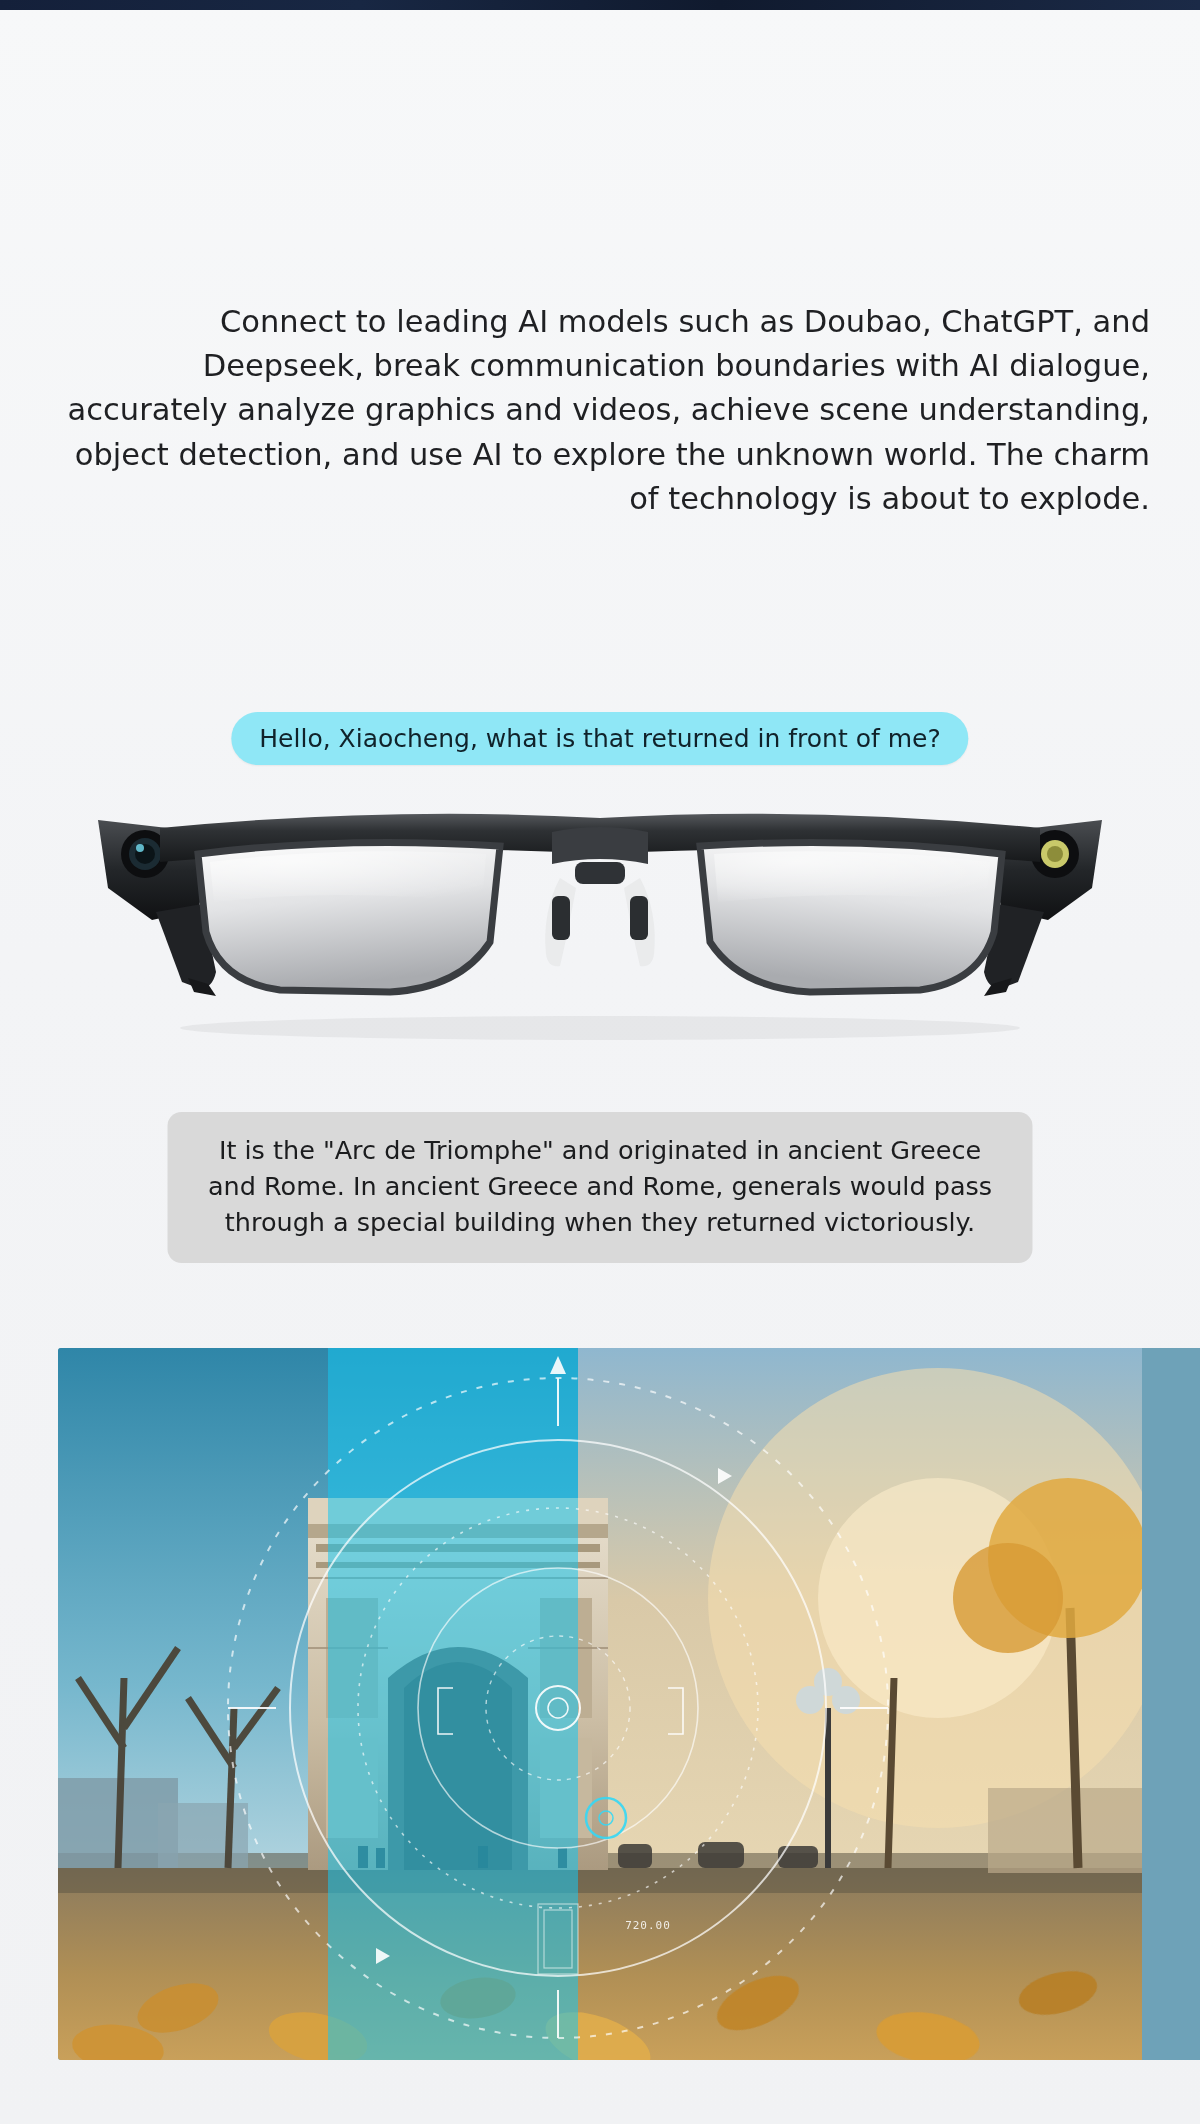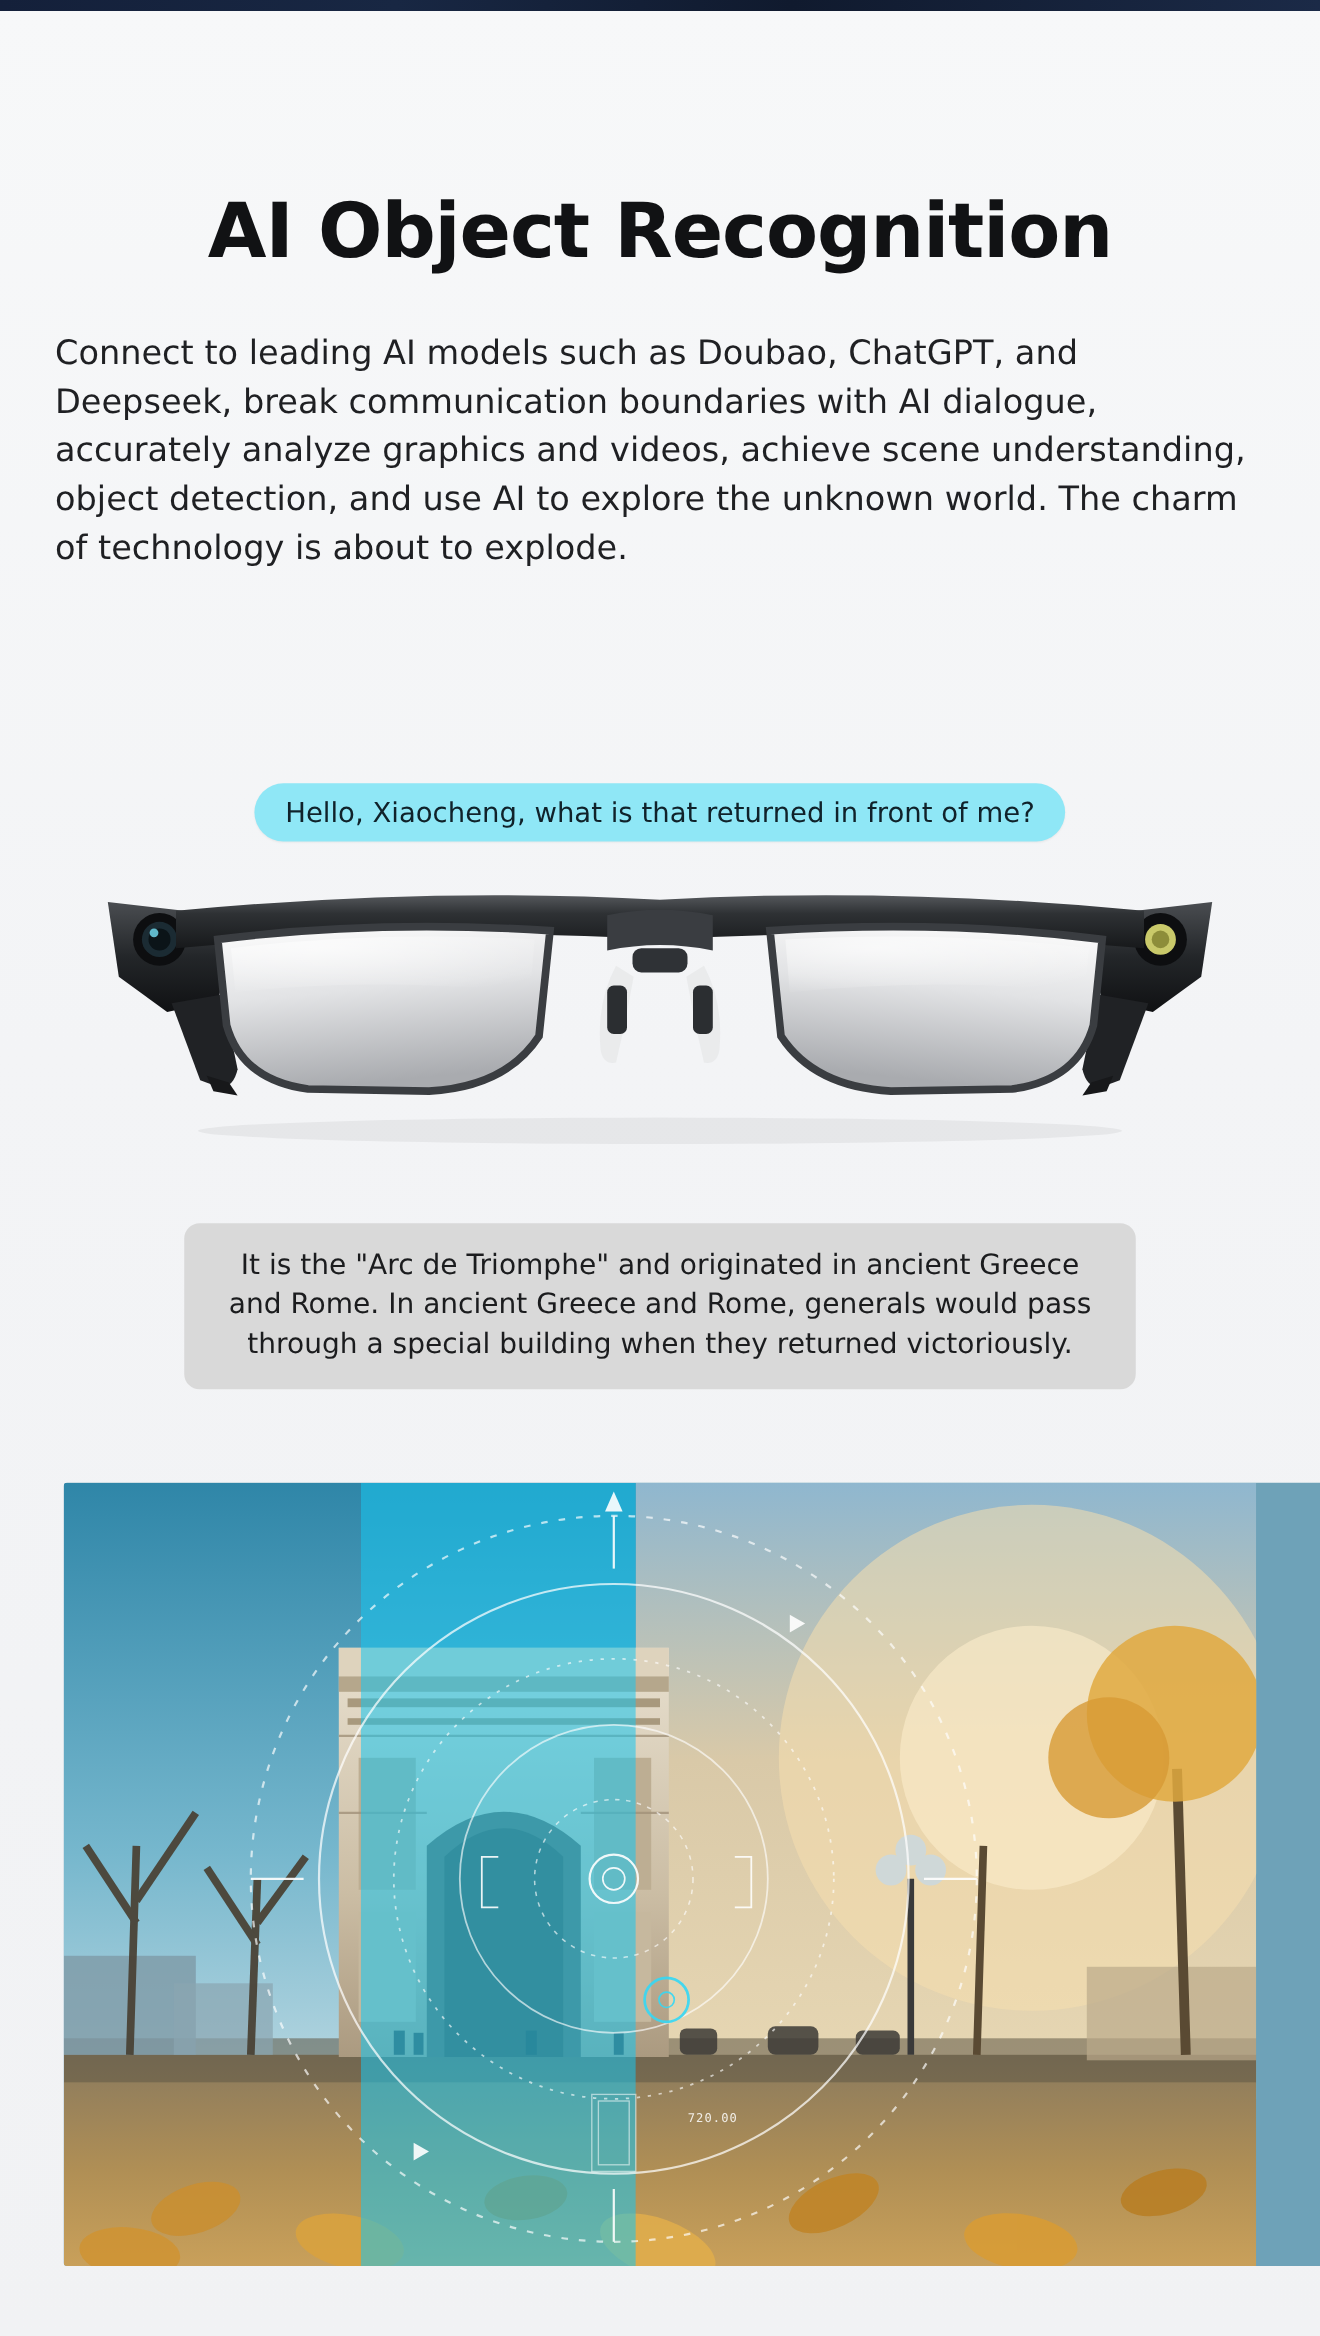--- a/index.html
+++ b/index.html
@@ -43,21 +43,21 @@
     letter-spacing: -1px;
     line-height: 1.05;
     color: #111214;
   }
   .subtitle {
     position: absolute;
     top: 300px;
     left: 50%;
     transform: translateX(-50%);
     width: 1100px;
-    text-align: left;
+    text-align: right;
     font-size: 30.5px;
     line-height: 1.45;
     color: #1f2023;
     font-weight: 400;
   }
 
   
   .bubble-user {
     position: absolute;
     top: 712px;
@@ -120,21 +120,20 @@
     font-family: "DejaVu Sans Mono", "Liberation Mono", monospace;
   }
 </style>
 </head>
 <body>
 
 <div class="page">
 
   <div class="top-strip"></div>
 
-  <div class="title">AI Object Recognition</div>
 
   <div class="subtitle">Connect to leading AI models such as Doubao, ChatGPT, and Deepseek, break communication boundaries with AI dialogue, accurately analyze graphics and videos, achieve scene understanding, object detection, and use AI to explore the unknown world. The charm of technology is about to explode.</div>
 
   <div class="bubble-user">Hello, Xiaocheng, what is that returned in front of me?</div>
 
   <div class="glasses">
     <svg width="1020" height="270" viewBox="0 0 1020 270" xmlns="http://www.w3.org/2000/svg">
       <defs>
         <linearGradient id="lensL" x1="0" y1="0" x2="0.2" y2="1">
           <stop offset="0%" stop-color="#fdfdfd"></stop>

